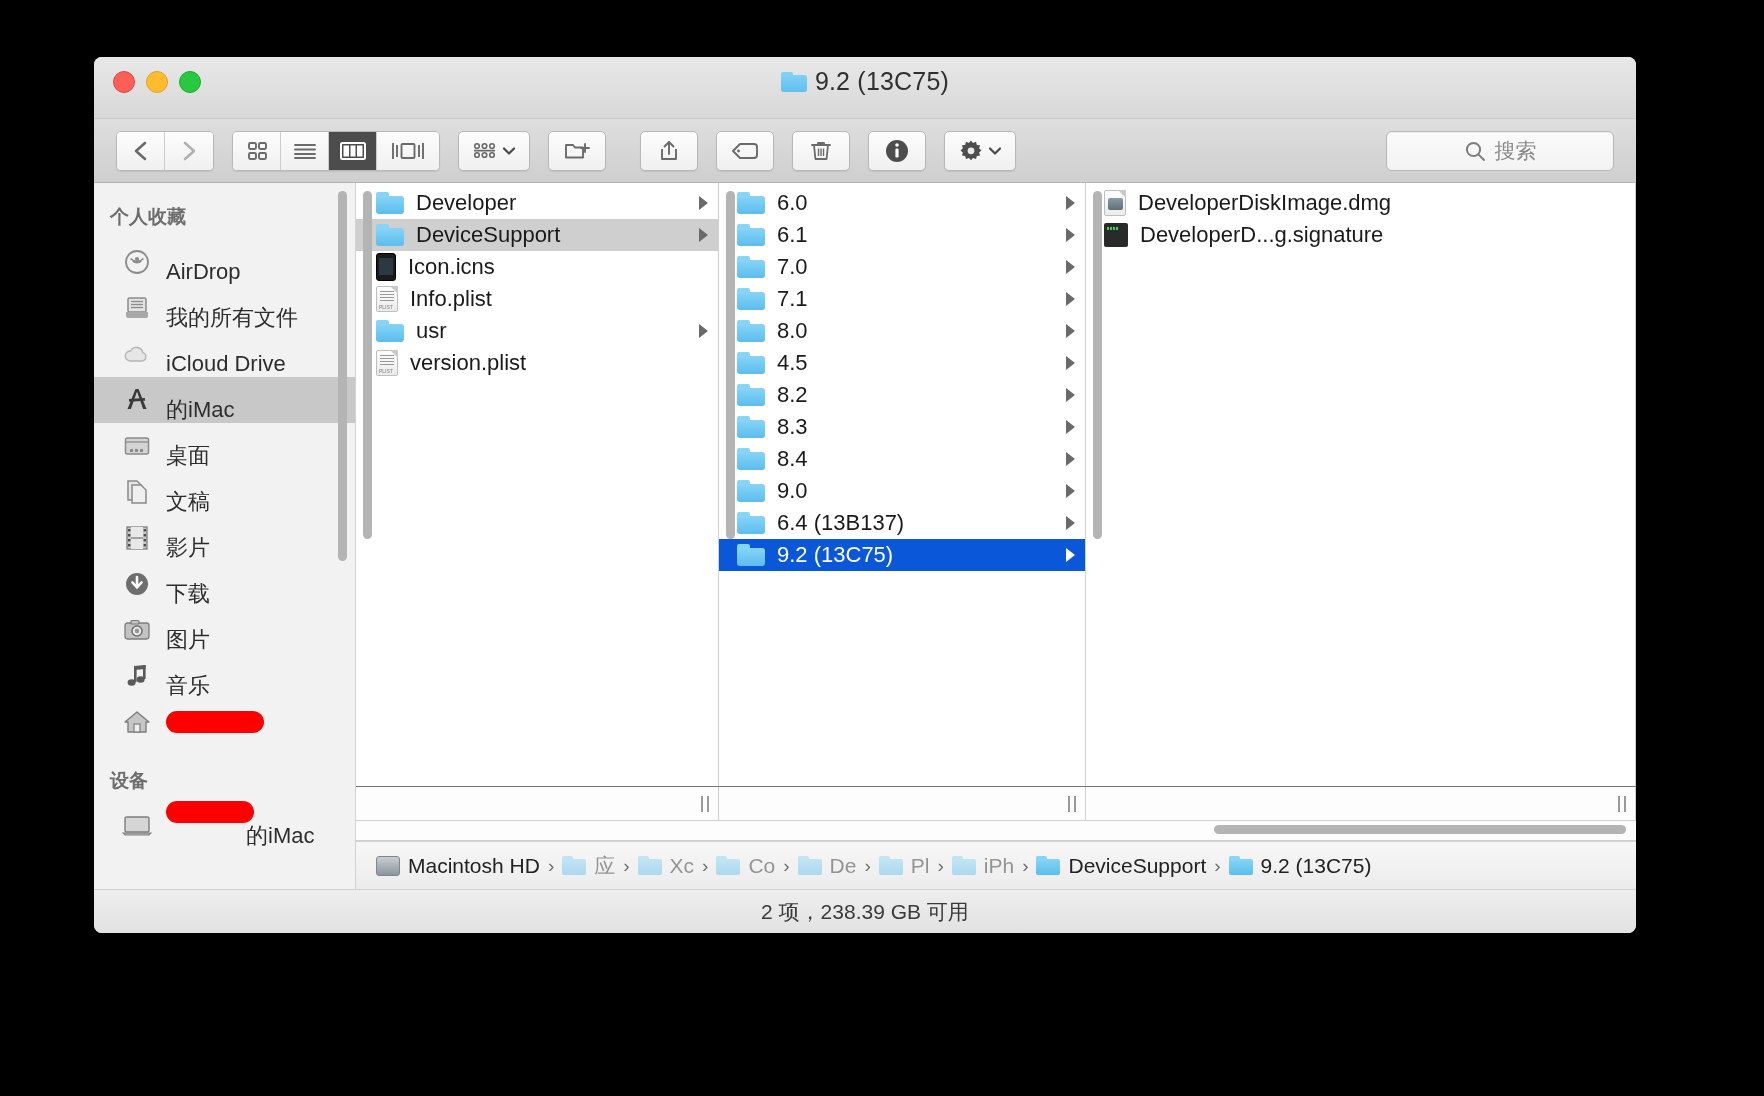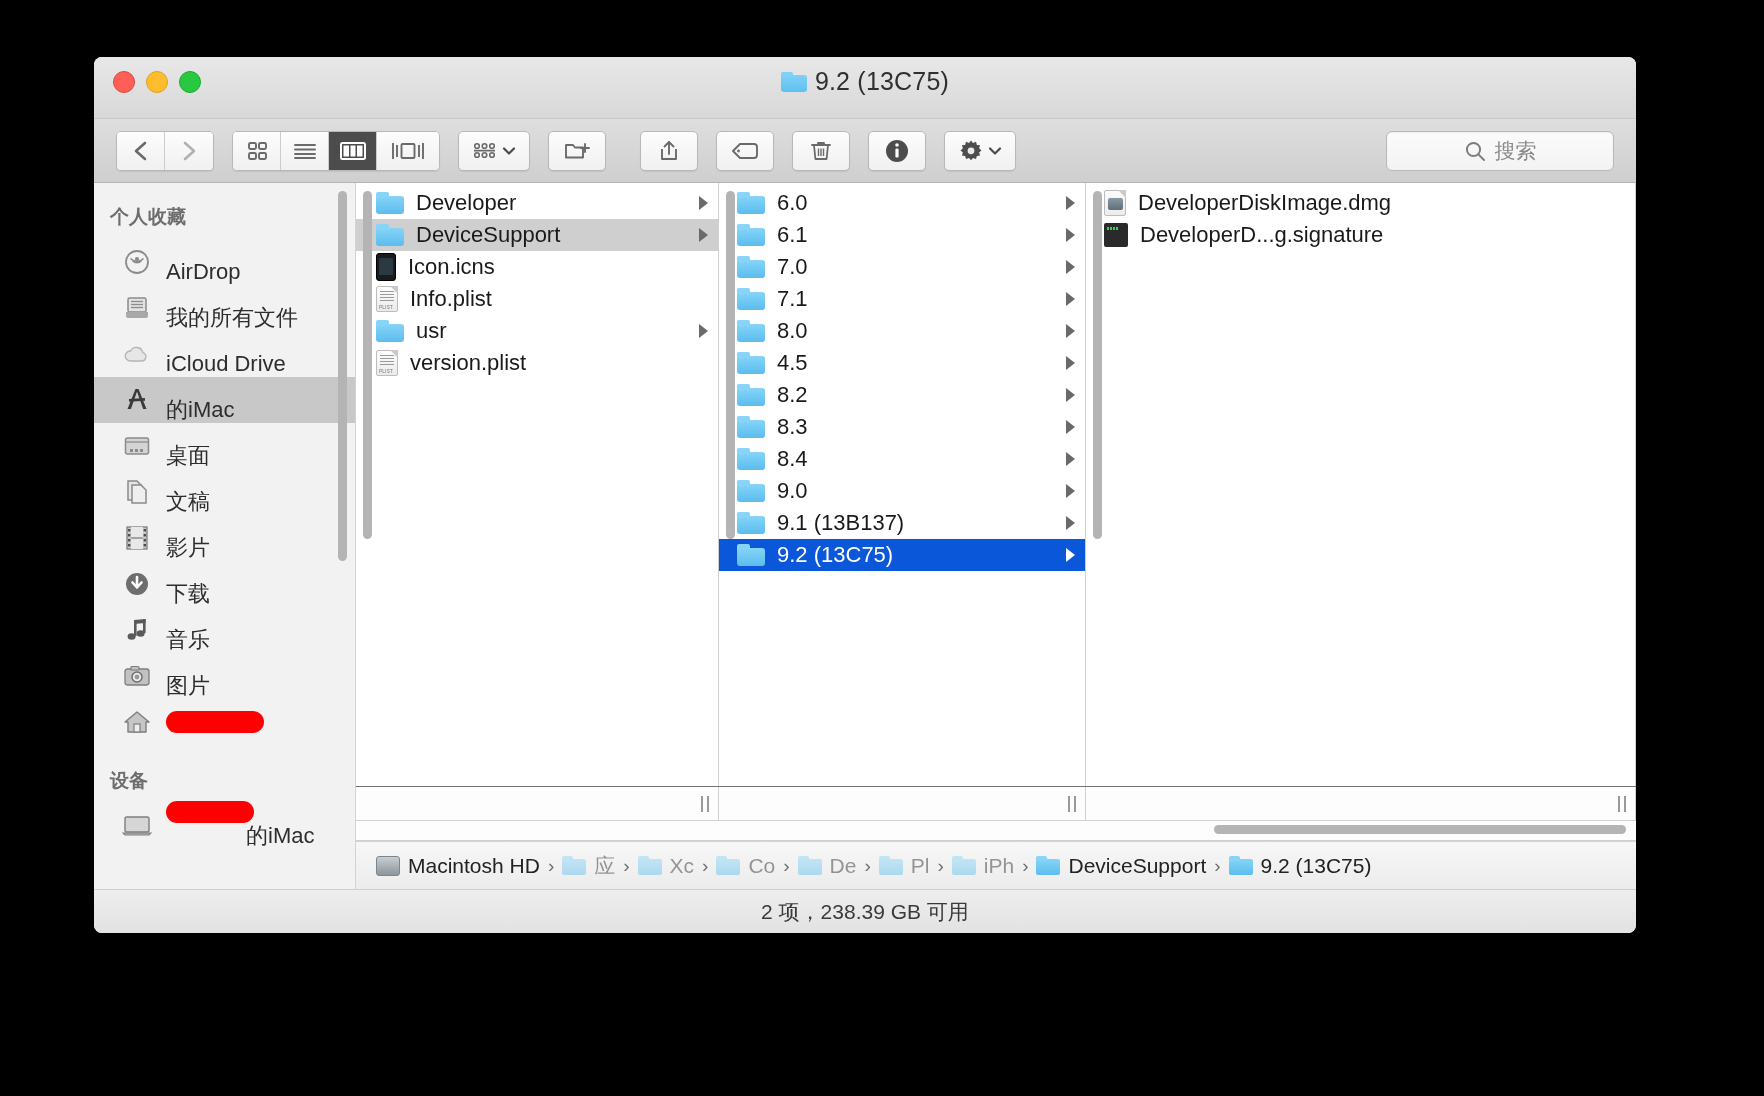--- a/index.html
+++ b/index.html
@@ -642,47 +642,47 @@
           <svg width="26" height="26" viewBox="0 0 26 26">
             <circle cx="13" cy="13" r="11" fill="#6e6e6e"></circle>
             <path d="M13 6 v9 M8.5 11.5 L13 16.5 L17.5 11.5" fill="none" stroke="#fff" stroke-width="2.6" stroke-linecap="round" stroke-linejoin="round"></path>
           </svg>
         </span>
         <span class="sb-label">下载</span>
       </div>
 
       <div class="sb-item">
         <span class="sb-ico">
+          <svg width="28" height="22" viewBox="0 0 28 22">
+            <rect x="2" y="4" width="24" height="16" rx="2.4" fill="#c2c2c2" stroke="#7e7e7e" stroke-width="1.3"></rect>
+            <rect x="8" y="1.5" width="8" height="3.5" rx="1" fill="#c2c2c2" stroke="#7e7e7e" stroke-width="1.2"></rect>
+            <circle cx="14" cy="12" r="5" fill="#ededed" stroke="#6e6e6e" stroke-width="1.5"></circle>
+            <circle cx="14" cy="12" r="2.4" fill="#9a9a9a"></circle>
+          </svg>
+        </span>
+        <span class="sb-label">图片</span>
+      </div>
+
+      <div class="sb-item">
+        <span class="sb-ico">
           <svg width="24" height="26" viewBox="0 0 24 26">
             <g fill="#5a5a5a">
               <rect x="9" y="3" width="2.6" height="16"></rect>
               <rect x="18" y="2" width="2.6" height="14"></rect>
               <path d="M9 3 l11.6 -1 v4 l-11.6 1 z"></path>
               <ellipse cx="6.6" cy="19.5" rx="4" ry="3.2"></ellipse>
               <ellipse cx="15.6" cy="16.5" rx="4" ry="3.2"></ellipse>
             </g>
           </svg>
         </span>
         <span class="sb-label">音乐</span>
       </div>
 
       <div class="sb-item">
         <span class="sb-ico">
-          <svg width="28" height="22" viewBox="0 0 28 22">
-            <rect x="2" y="4" width="24" height="16" rx="2.4" fill="#c2c2c2" stroke="#7e7e7e" stroke-width="1.3"></rect>
-            <rect x="8" y="1.5" width="8" height="3.5" rx="1" fill="#c2c2c2" stroke="#7e7e7e" stroke-width="1.2"></rect>
-            <circle cx="14" cy="12" r="5" fill="#ededed" stroke="#6e6e6e" stroke-width="1.5"></circle>
-            <circle cx="14" cy="12" r="2.4" fill="#9a9a9a"></circle>
-          </svg>
-        </span>
-        <span class="sb-label">图片</span>
-      </div>
-
-      <div class="sb-item">
-        <span class="sb-ico">
           <svg width="28" height="26" viewBox="0 0 28 26">
             <path d="M14 3 L26 13 h-3 v10 h-18 v-10 h-3 z" fill="#c6c6c6" stroke="#7e7e7e" stroke-width="1.4" stroke-linejoin="round"></path>
             <rect x="11" y="15" width="6" height="8" fill="#efefef" stroke="#7e7e7e" stroke-width="1.2"></rect>
           </svg>
         </span>
         <span class="redact" style="width:98px;"></span>
       </div>
 
       <div class="sb-header" style="margin-top:14px;">设备</div>
 
@@ -793,21 +793,21 @@
               <span class="row-name">8.4</span>
               <span class="arrow"></span>
             </div>
             <div class="row">
               <span class="folder-ico"></span>
               <span class="row-name">9.0</span>
               <span class="arrow"></span>
             </div>
             <div class="row">
               <span class="folder-ico"></span>
-              <span class="row-name">9.1 (13B137)</span>
+              <span class="row-name">6.4 (13B137)</span>
               <span class="arrow"></span>
             </div>
             <div class="row sel-active">
               <span class="folder-ico"></span>
               <span class="row-name">9.2 (13C75)</span>
               <span class="arrow"></span>
             </div>
           </div>
         </div>
 

